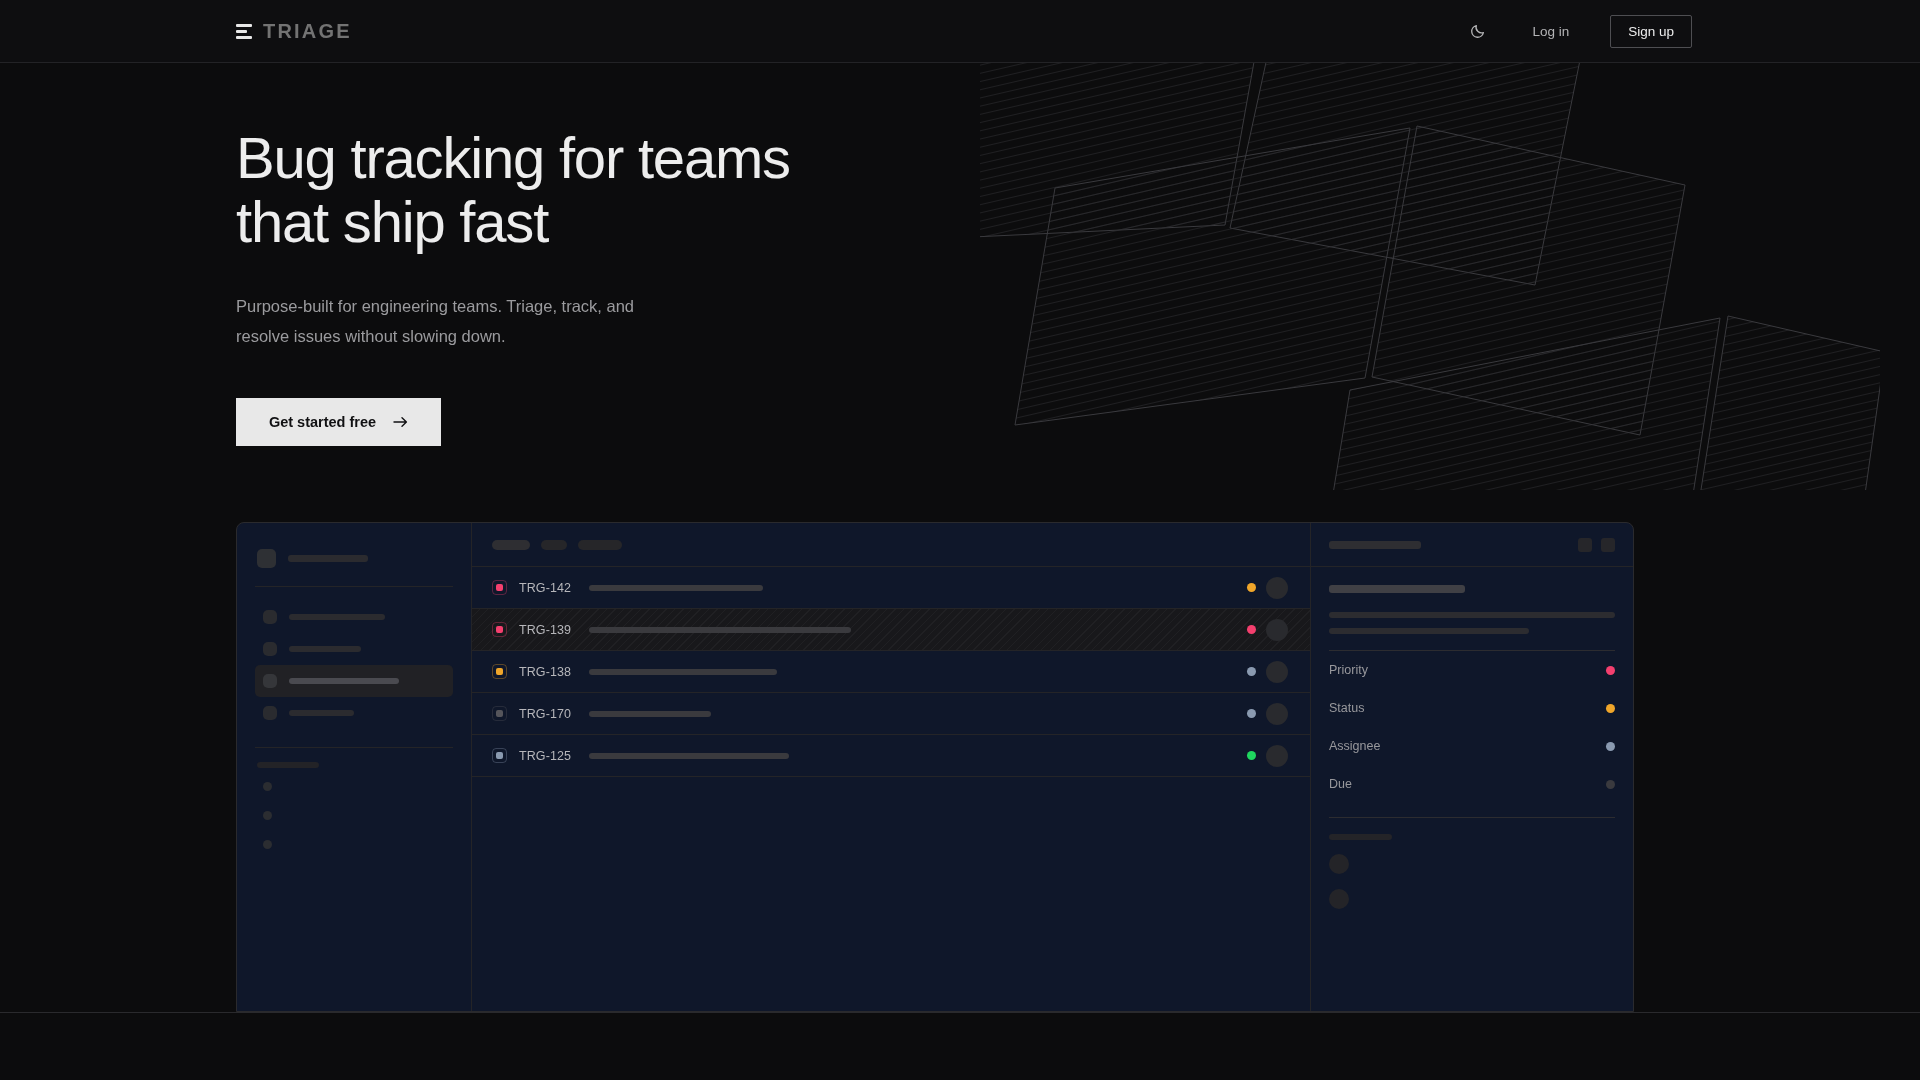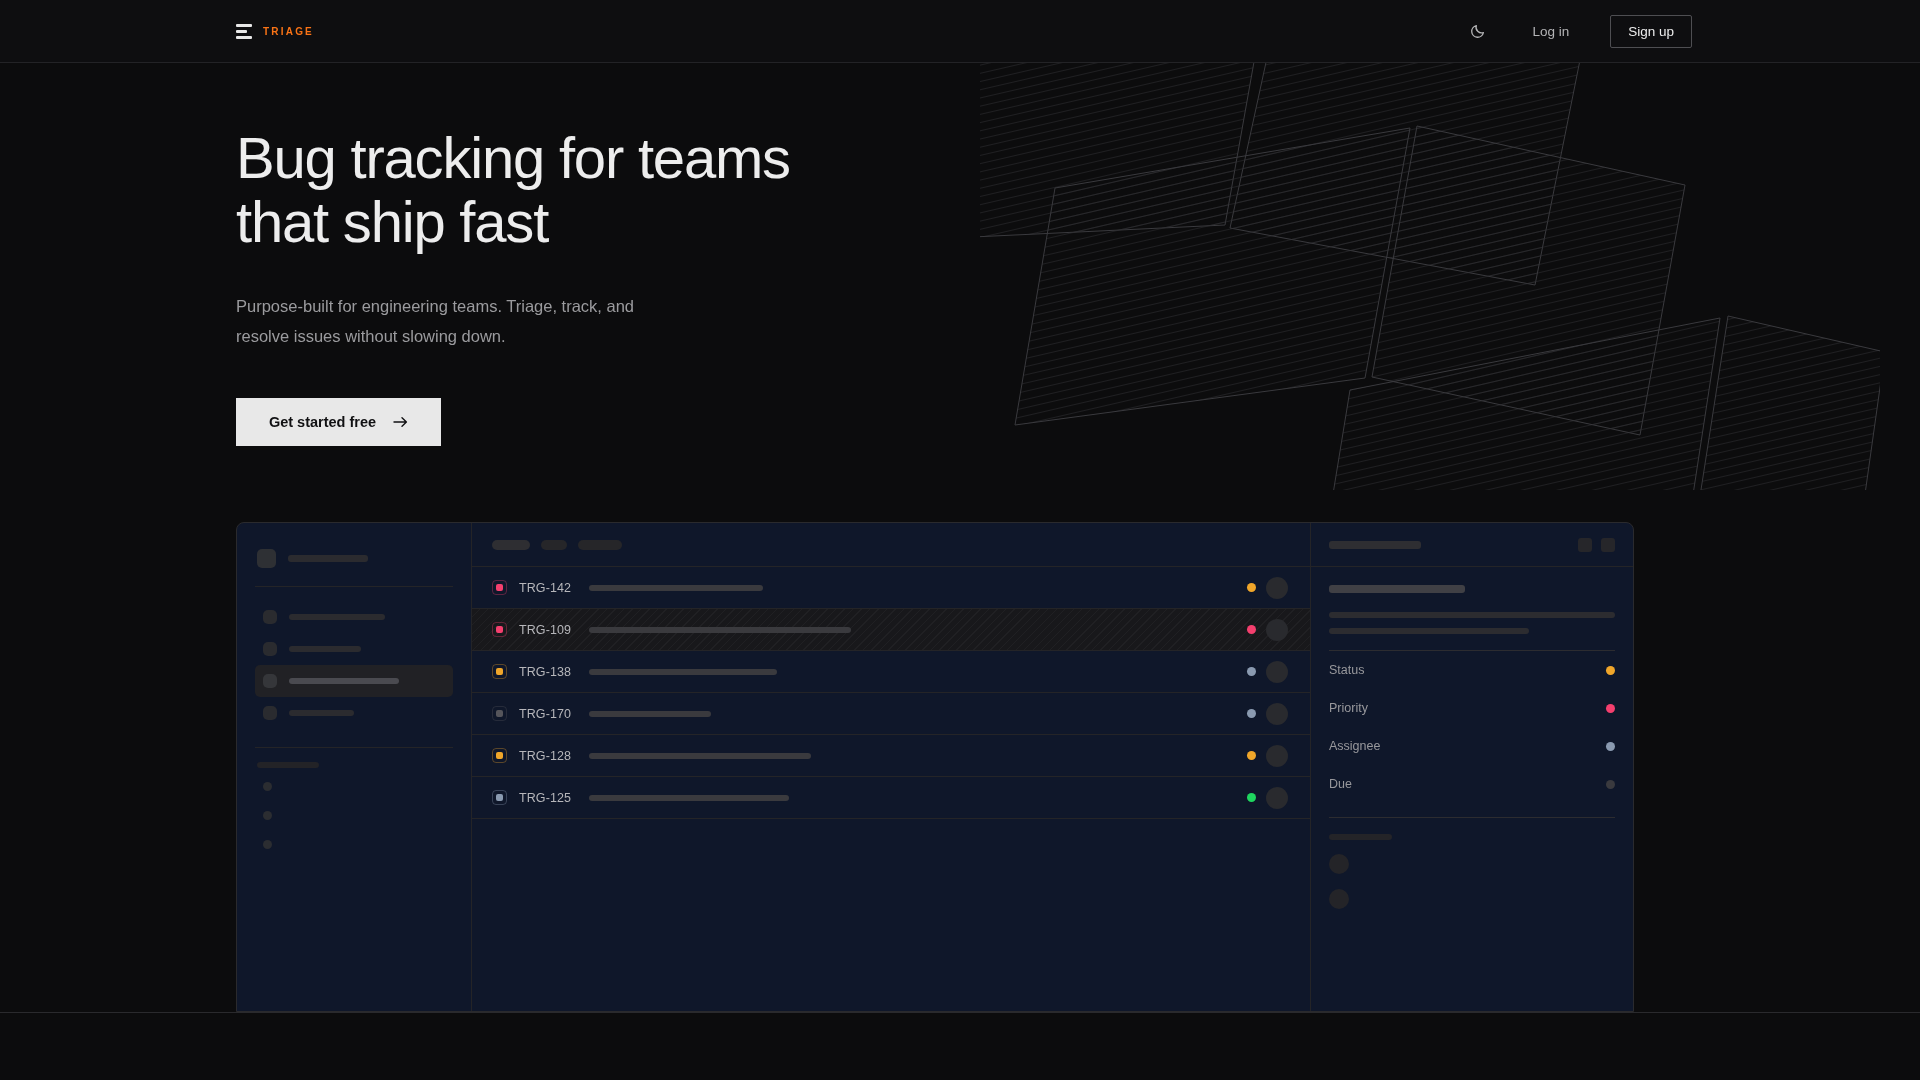--- a/index.html
+++ b/index.html
@@ -43,22 +43,22 @@
     display: flex;
     flex-direction: column;
     gap: 3px;
     width: 16px;
   }
   .logo-mark i { display:block; height:3px; background:#e8e8e8; border-radius:1px; }
   .logo-mark i:nth-child(1){ width:16px; }
   .logo-mark i:nth-child(2){ width:11px; }
   .logo-mark i:nth-child(3){ width:16px; }
   .brand-name {
-    color: #f97316;
-    font-size: 10px;
+    color: #737373;
+    font-size: 20px;
     font-weight: 700;
     letter-spacing: 2.2px;
   }
 
   .header-right {
     position: absolute;
     right: 228px;
     display: flex;
     align-items: center;
     gap: 15px;
@@ -363,21 +363,21 @@
             <span class="row-bar" style="width:174px"></span>
             <span class="row-right">
               <span class="status-dot" style="background:#f0a62a"></span>
               <span class="avatar-c"></span>
             </span>
           </div>
           <div class="row hatch">
             <span class="prio" style="border-color:#f43f6e55">
               <i style="background:#f43f6e"></i>
             </span>
-            <span class="row-id">TRG-109</span>
+            <span class="row-id">TRG-139</span>
             <span class="row-bar" style="width:262px"></span>
             <span class="row-right">
               <span class="status-dot" style="background:#f43f6e"></span>
               <span class="avatar-c"></span>
             </span>
           </div>
           <div class="row">
             <span class="prio" style="border-color:#f0a62a55">
               <i style="background:#f0a62a"></i>
             </span>
@@ -389,31 +389,20 @@
             </span>
           </div>
           <div class="row">
             <span class="prio" style="border-color:#55555b55">
               <i style="background:#55555b"></i>
             </span>
             <span class="row-id">TRG-170</span>
             <span class="row-bar" style="width:122px"></span>
             <span class="row-right">
               <span class="status-dot" style="background:#8a9ab0"></span>
-              <span class="avatar-c"></span>
-            </span>
-          </div>
-          <div class="row">
-            <span class="prio" style="border-color:#f0a62a55">
-              <i style="background:#f0a62a"></i>
-            </span>
-            <span class="row-id">TRG-128</span>
-            <span class="row-bar" style="width:222px"></span>
-            <span class="row-right">
-              <span class="status-dot" style="background:#f0a62a"></span>
               <span class="avatar-c"></span>
             </span>
           </div>
           <div class="row">
             <span class="prio" style="border-color:#8a9ab055">
               <i style="background:#8a9ab0"></i>
             </span>
             <span class="row-id">TRG-125</span>
             <span class="row-bar" style="width:200px"></span>
             <span class="row-right">
@@ -432,26 +421,26 @@
           <span class="sq-btn"></span>
         </span>
       </div>
       <div class="detail-body">
         <span class="sk" style="width:136px;height:8px;background:#404045;margin-bottom:19px;"></span>
         <span class="sk" style="width:100%;height:6px;margin-bottom:10px;background:#2c2c30;"></span>
         <span class="sk" style="width:70%;height:6px;background:#2c2c30;"></span>
         <div class="detail-div"></div>
         <div id="meta">
             <div class="meta-row">
+              <span class="meta-label">Priority</span>
+              <span class="meta-dot" style="background:#f43f6e"></span>
+            </div>
+            <div class="meta-row">
               <span class="meta-label">Status</span>
               <span class="meta-dot" style="background:#f0a62a"></span>
-            </div>
-            <div class="meta-row">
-              <span class="meta-label">Priority</span>
-              <span class="meta-dot" style="background:#f43f6e"></span>
             </div>
             <div class="meta-row">
               <span class="meta-label">Assignee</span>
               <span class="meta-dot" style="background:#8a9ab0"></span>
             </div>
             <div class="meta-row">
               <span class="meta-label">Due</span>
               <span class="meta-dot" style="background:#3a3a3e"></span>
             </div>
           </div>

